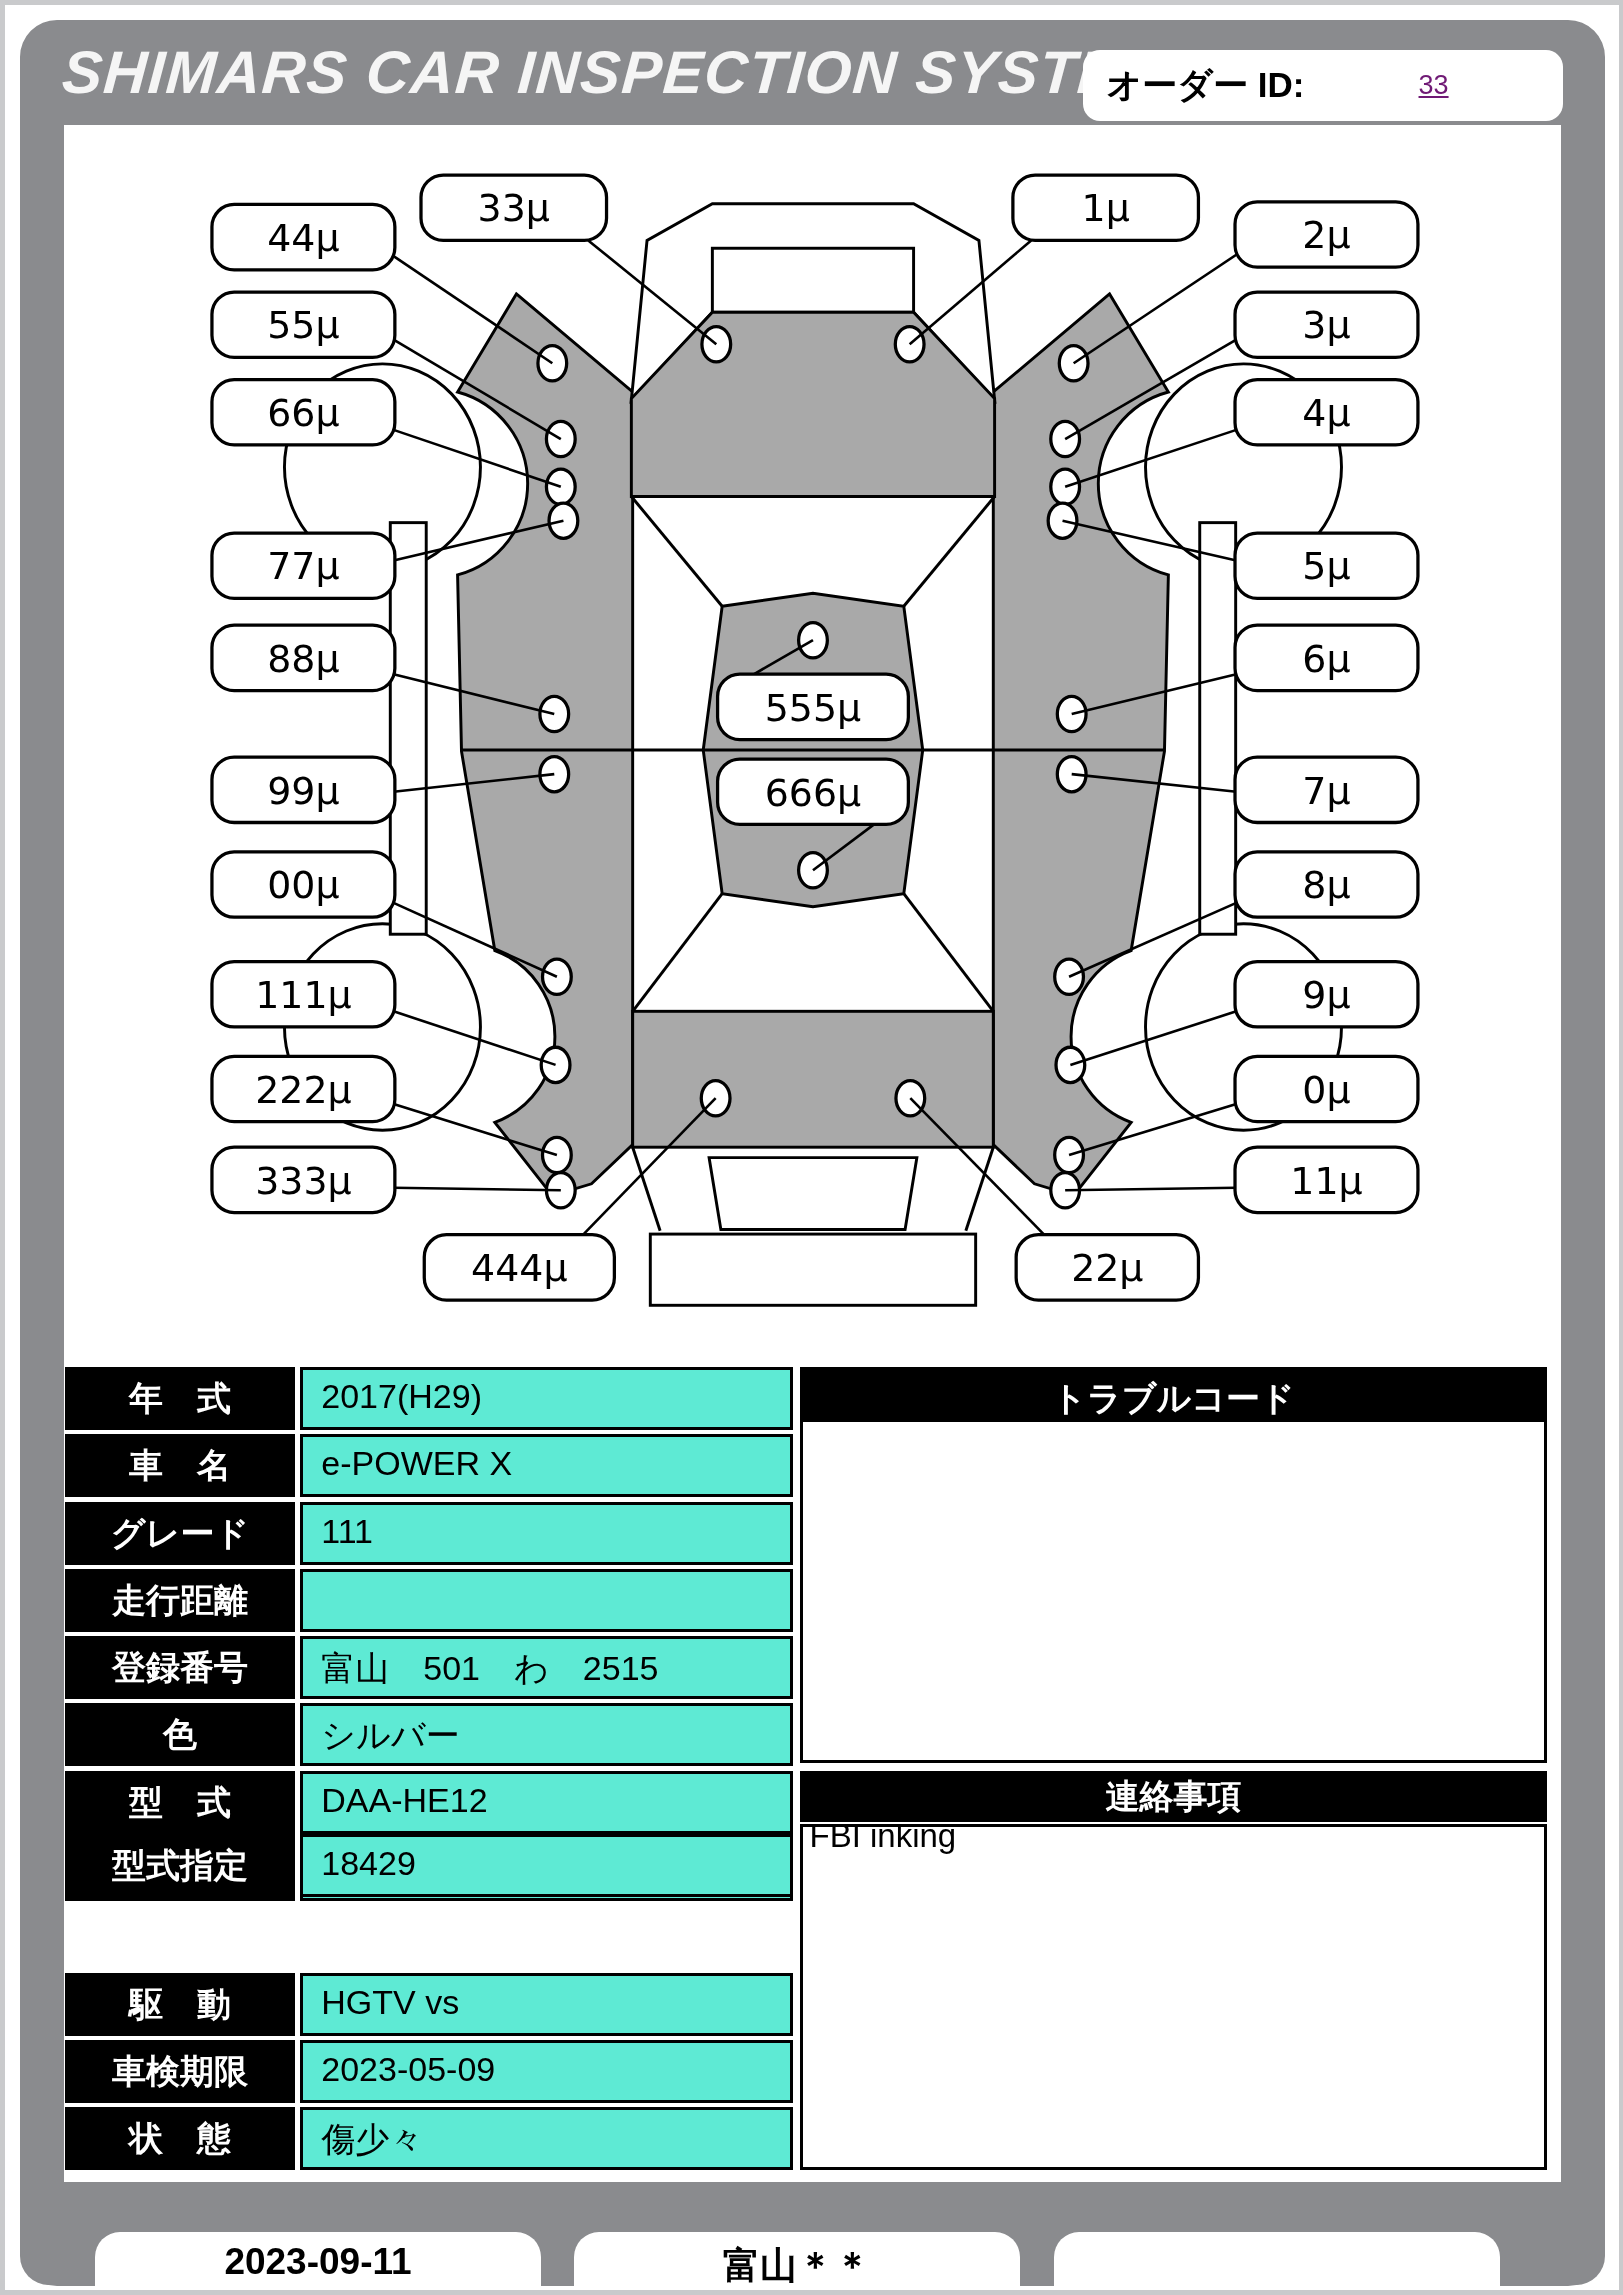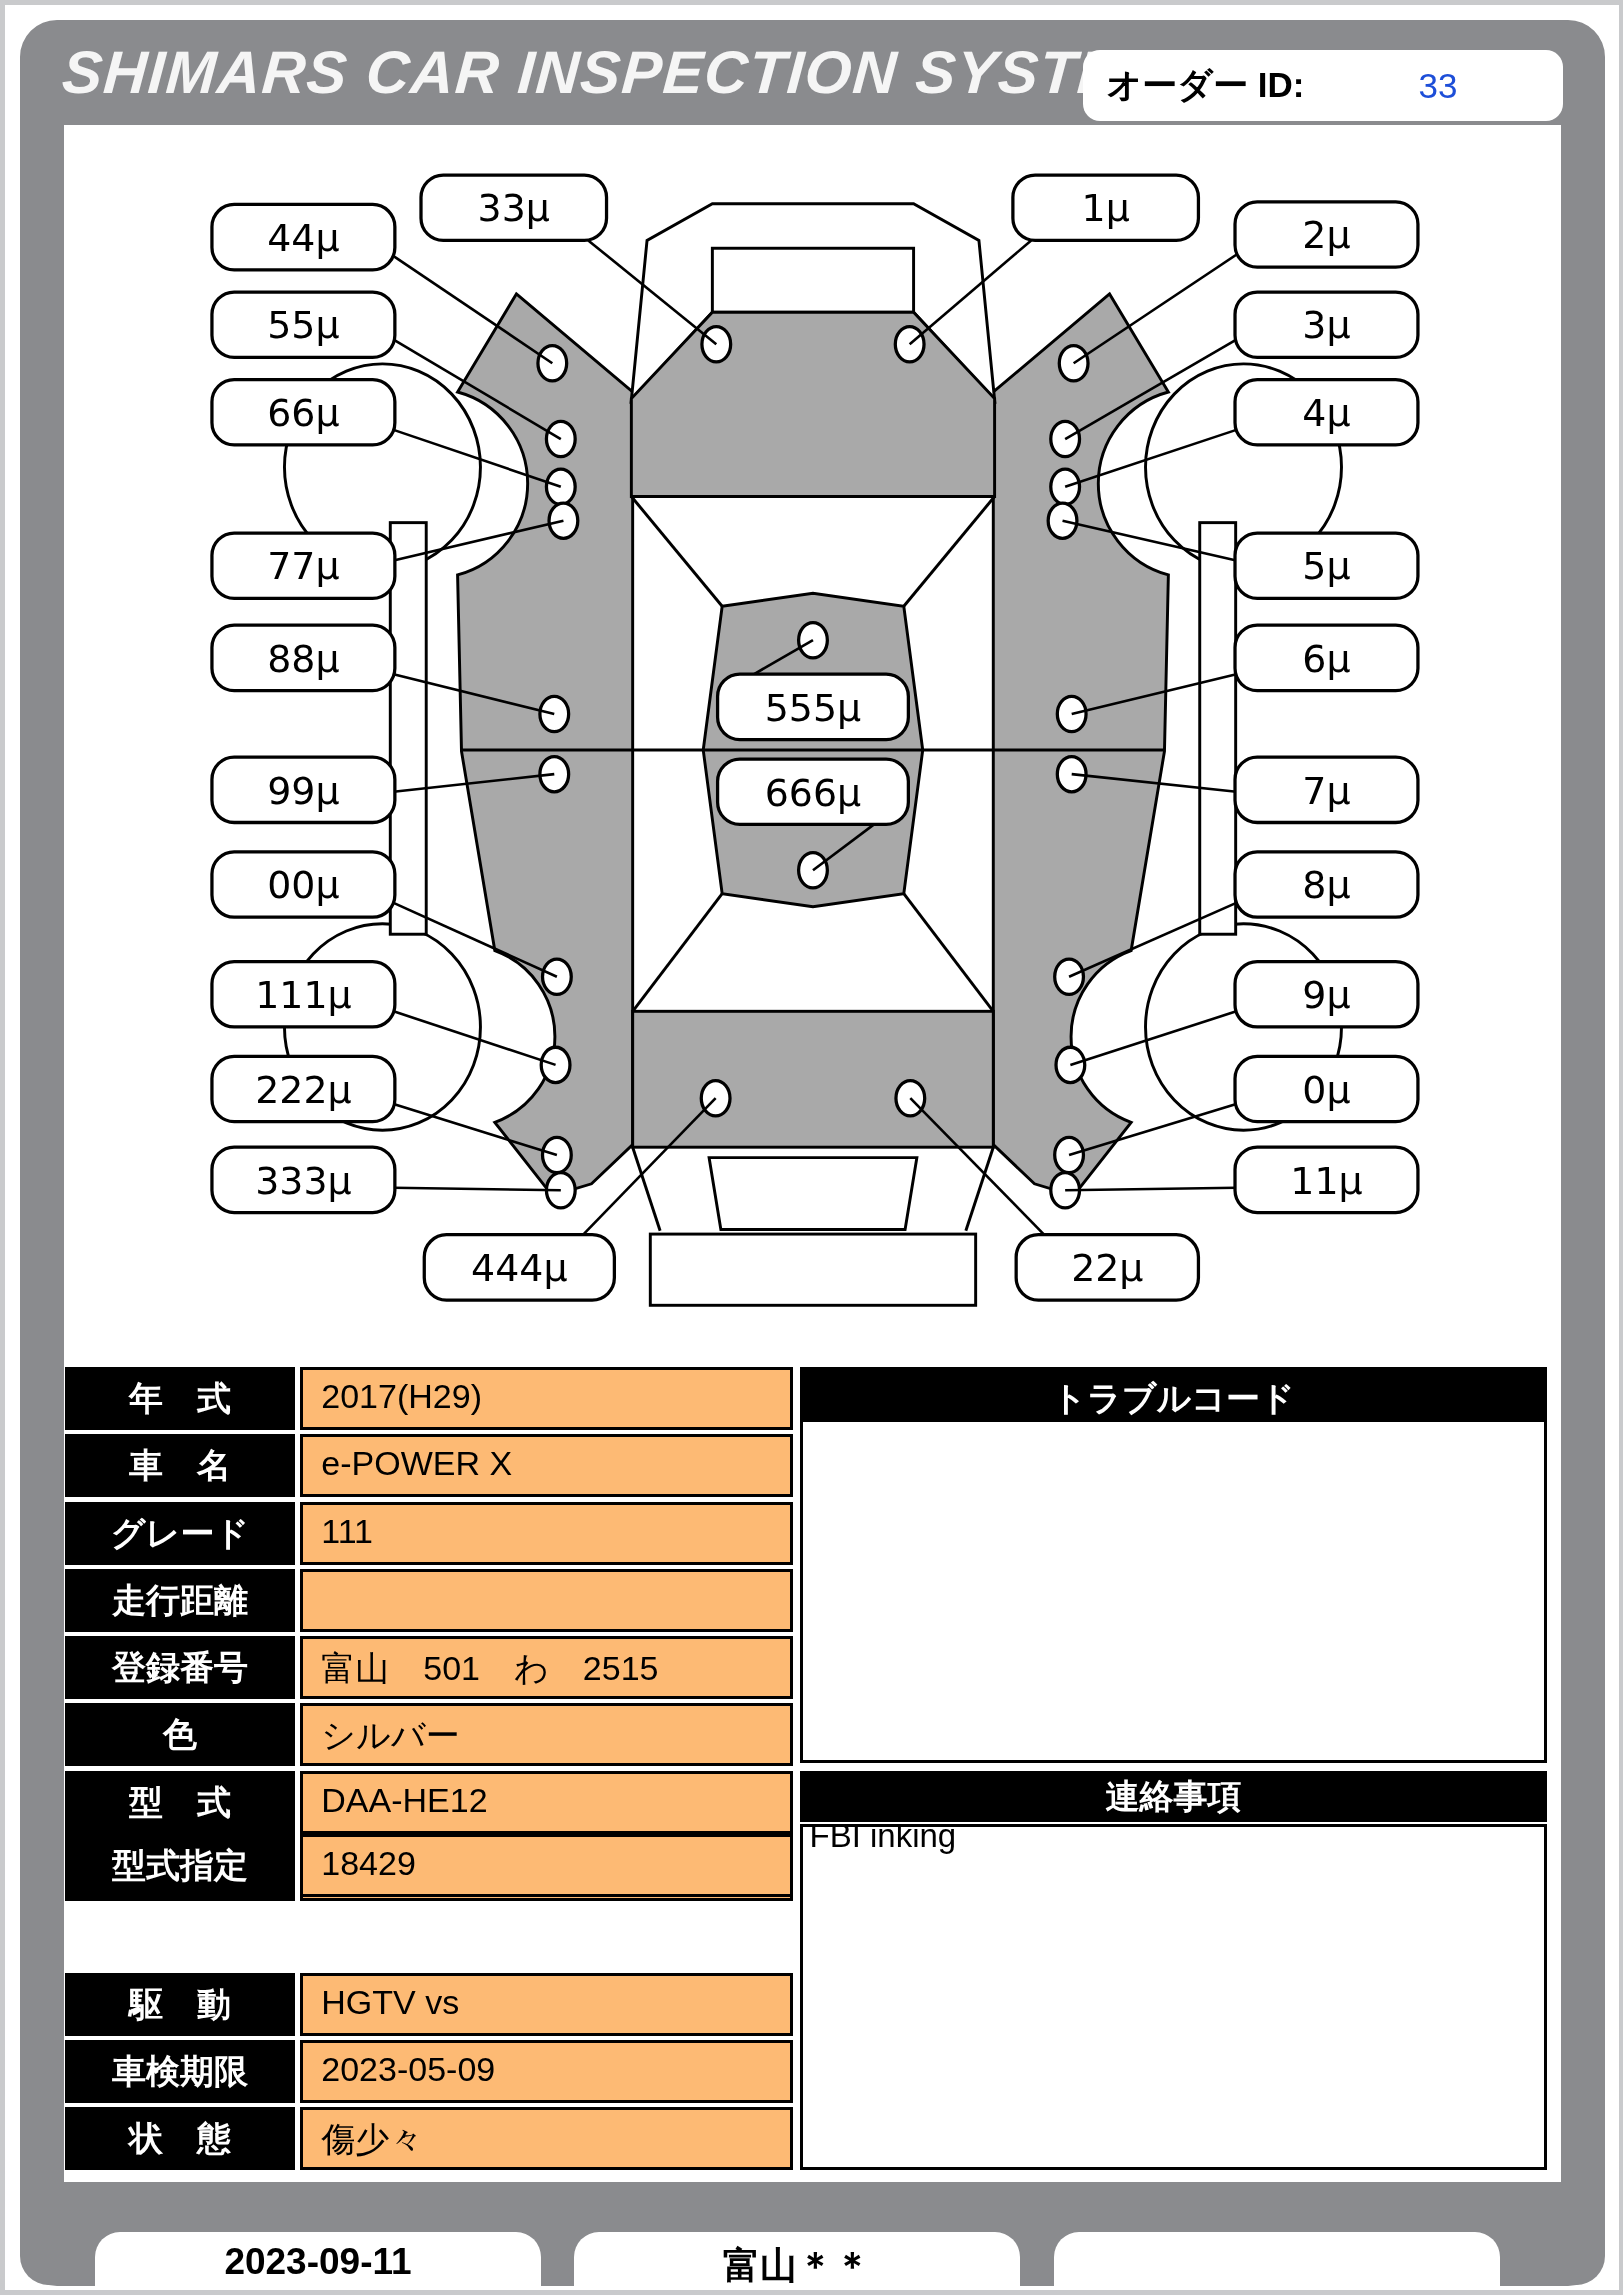--- a/index.html
+++ b/index.html
@@ -22,33 +22,33 @@
     position:absolute; left:62px; top:38px; width:1019px; height:78px;
     color:#f5f5f5; font-size:60px; font-weight:bold; font-style:italic;
     letter-spacing:1.3px; transform:skewX(-4deg); white-space:nowrap;
     font-family:"Liberation Sans", sans-serif;
   }
   .order-box {
     position:absolute; left:1083px; top:50px; width:480px; height:71px;
     background:#ffffff; border-radius:17px; display:flex; align-items:center;gap:16px;
   }
   .order-label { font-size:35px; font-weight:bold; color:#000; margin-left:23.5px; }
-  .order-value { font-size:35px; color:#1d4ed8; margin-left:98px; }
+  .order-value { font-size:27px; color:#701a75; margin-left:98px;text-decoration:underline; }
   
   svg.diagram { position:absolute; left:0; top:0; }
   
   .trow { position:absolute; left:65px; width:729px; height:63px; }
   .tlabel {
     position:absolute; left:0; top:0; width:230px; height:63px; background:#000;
     color:#fff; font-size:34px; font-weight:bold;
     display:flex; align-items:center; justify-content:center; white-space:pre;
   }
   .tvalue {
     position:absolute; left:235px; top:0; width:493px; height:63px;
-    background:#fdba74; border:3.9px solid #000; box-sizing:border-box;
+    background:#5eead4; border:3.9px solid #000; box-sizing:border-box;
     font-size:34px; color:#000; padding:6.5px 0 0 18.3px; white-space:pre;
   }
   .panel-header {
     position:absolute; left:800px; width:747px; background:#000; color:#fff;
     font-size:34px; font-weight:bold; display:flex; align-items:center; justify-content:center;
   }
   .panel-box {
     position:absolute; left:800px; width:747px; background:#fff;
     border:3.9px solid #000; box-sizing:border-box; overflow:hidden;
   }

